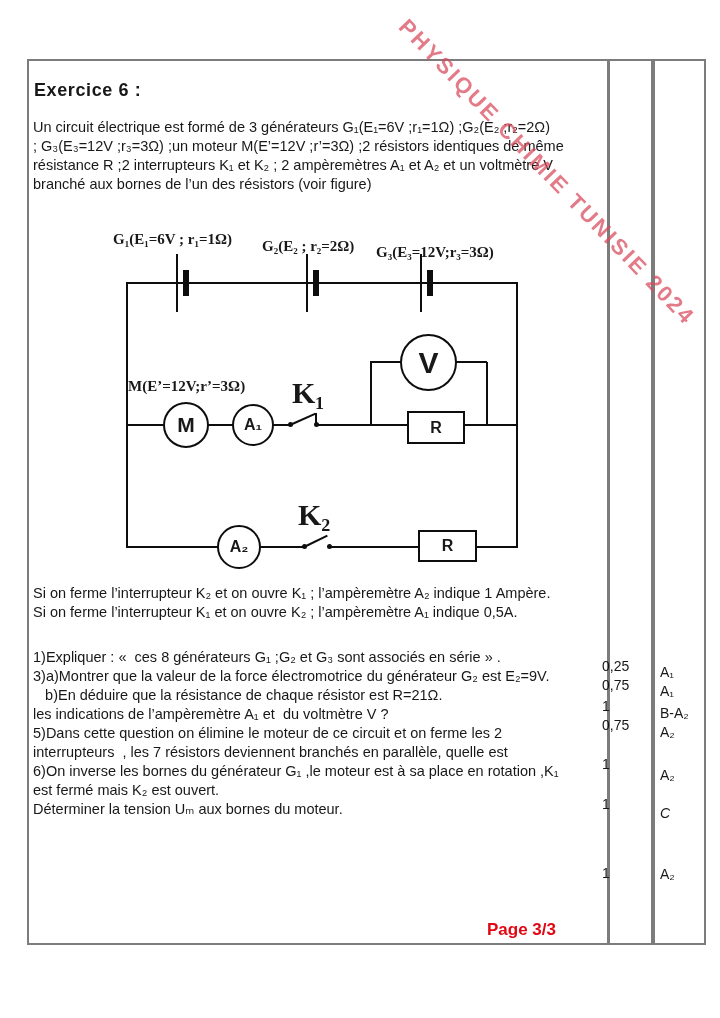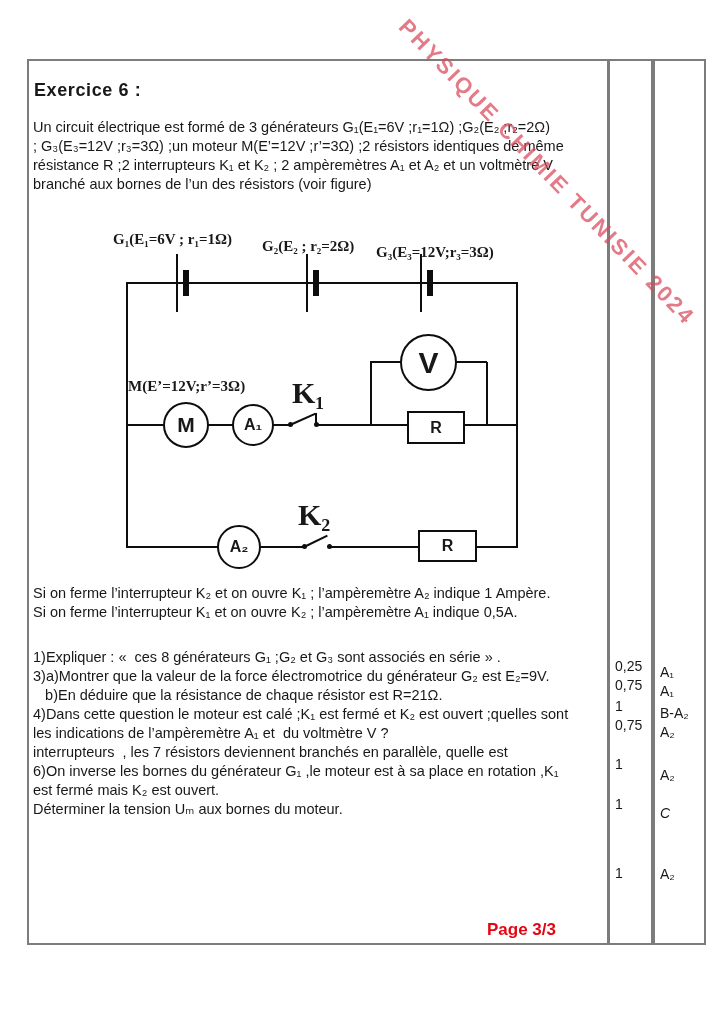--- a/index.html
+++ b/index.html
@@ -109,29 +109,29 @@
 
   <div class="textblock" style="top:584px">
     <div class="tline">Si on ferme l’interrupteur K₂ et on ouvre K₁ ; l’ampèremètre A₂ indique 1 Ampère.</div>
     <div class="tline">Si on ferme l’interrupteur K₁ et on ouvre K₂ ; l’ampèremètre A₁ indique 0,5A.</div>
   </div>
 
   <div class="textblock" style="top:648px">
     <div class="tline">1)Expliquer : «  ces 8 générateurs G₁ ;G₂ et G₃ sont associés en série » .</div>
     <div class="tline">3)a)Montrer que la valeur de la force électromotrice du générateur G₂ est E₂=9V.</div>
     <div class="tline">   b)En déduire que la résistance de chaque résistor est R=21Ω.</div>
-    <div class="tline">4)Dans cette question le moteur est calé ;K₁ est fermé et K₂ est ouvert ;quelles sont</div>
     <div class="tline">les indications de l’ampèremètre A₁ et  du voltmètre V ?</div>
+    <div class="tline">5)Dans cette question on élimine le moteur de ce circuit et on ferme les 2</div>
     <div class="tline">interrupteurs  , les 7 résistors deviennent branchés en parallèle, quelle est</div>
     <div class="tline">6)On inverse les bornes du générateur G₁ ,le moteur est à sa place en rotation ,K₁</div>
     <div class="tline">est fermé mais K₂ est ouvert.</div>
     <div class="tline">Déterminer la tension Uₘ aux bornes du moteur.</div>
   </div>
 
-  <div class="abs" style="left:608px;top:59px;width:45px;height:852px">
+  <div class="abs" style="left:595px;top:59px;width:45px;height:852px">
     <div class="mark" style="top:599px">0,25</div>
     <div class="mark" style="top:618px">0,75</div>
     <div class="mark" style="top:639px">1</div>
     <div class="mark" style="top:658px">0,75</div>
     <div class="mark" style="top:697px">1</div>
     <div class="mark" style="top:737px">1</div>
     <div class="mark" style="top:806px">1</div>
   </div>
 
   <div class="abs" style="left:653px;top:59px;width:53px;height:886px">

